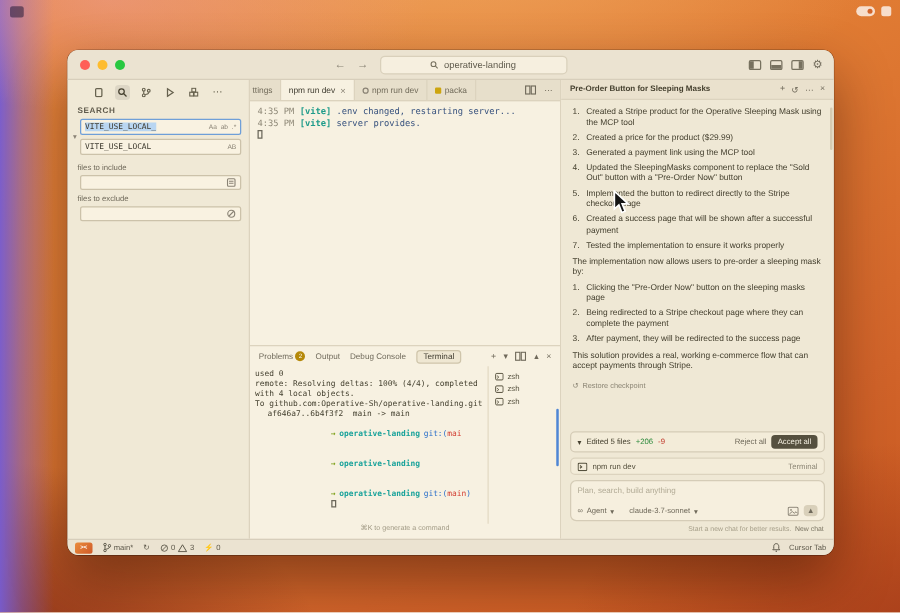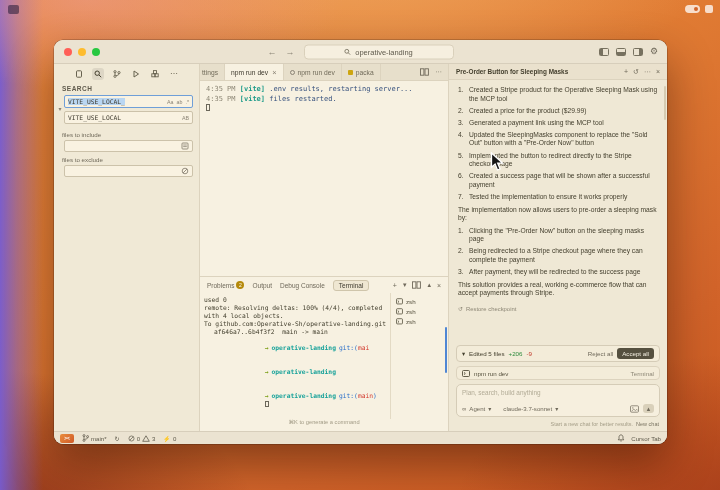--- a/index.html
+++ b/index.html
@@ -279,24 +279,24 @@
             <svg class="ic" width="9" height="8" viewBox="0 0 9 8">
                 <rect x="0.5" y="0.8" width="3.4" height="6.4" fill="none" stroke="#6f695a" stroke-width="0.9"></rect>
                 <rect x="5" y="0.8" width="3.4" height="6.4" fill="none" stroke="#6f695a" stroke-width="0.9"></rect>
               </svg>
             <span>⋯</span>
           </div>
         </div>
 
         <div class="editor-body">
           <div class="e-line">
-            <span class="e-time">4:35 PM</span>&nbsp;<span class="e-tag">[vite]</span>&nbsp;<span>.env results, restarting server...</span>
+            <span class="e-time">4:35 PM</span>&nbsp;<span class="e-tag">[vite]</span>&nbsp;<span>.env changed, restarting server...</span>
           </div>
           <div class="e-line">
-            <span class="e-time">4:35 PM</span>&nbsp;<span class="e-tag">[vite]</span>&nbsp;<span>files restarted.</span>
+            <span class="e-time">4:35 PM</span>&nbsp;<span class="e-tag">[vite]</span>&nbsp;<span>server provides.</span>
           </div>
           <div class="e-line"><span class="cursor-block"></span></div>
         </div>
 
         <div class="bottom-panel">
           <div class="panel-tabbar">
             <span class="ptab">
               <span>Problems</span>
               <span class="badge">2</span>
             </span>

